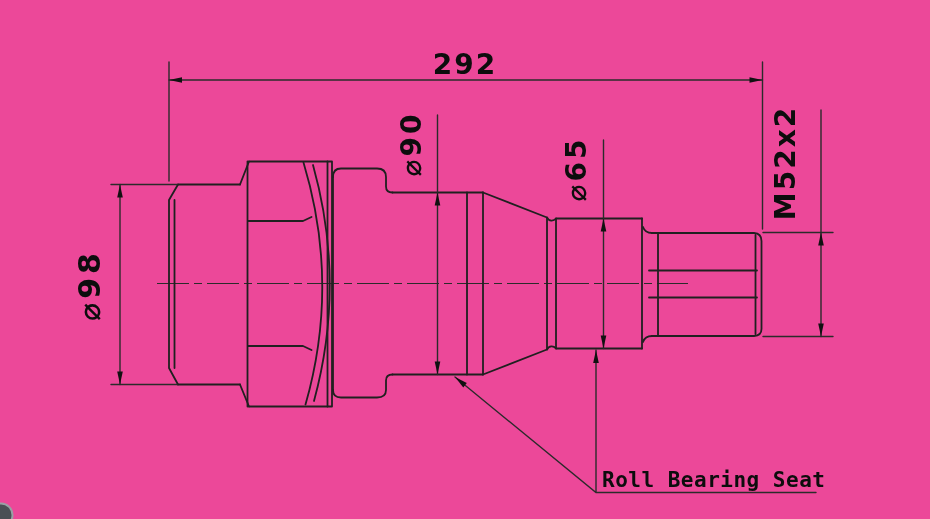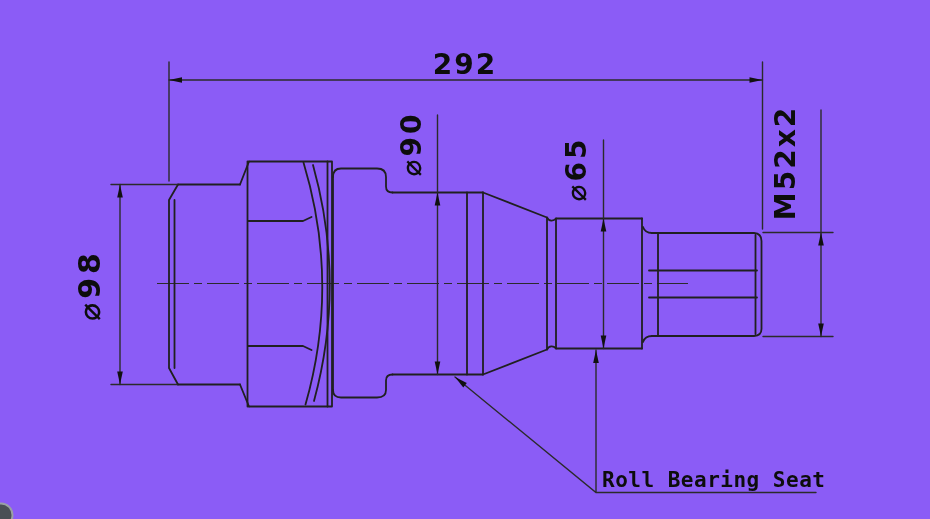--- a/index.html
+++ b/index.html
@@ -1,16 +1,16 @@
 <!DOCTYPE html>
 <html><head>
 <meta charset="utf-8">
 <style>
   html,body{margin:0;padding:0;background:#ffffff;width:930px;height:519px;overflow:hidden;}
-  .drawing-wrap{position:relative;width:930px;height:519px;background:#8b5cf6;}
+  .drawing-wrap{position:relative;width:930px;height:519px;background:#ec4899;}
   svg{display:block;}
   .part-line{stroke:#202020;stroke-width:1.8;fill:none;stroke-linecap:round;stroke-linejoin:round;}
   .dim-line{stroke:#2b2b2b;stroke-width:1.4;fill:none;stroke-linecap:round;}
   .center-line{stroke:#2b2b2b;stroke-width:1.2;fill:none;stroke-dasharray:32 5 8 5;}
   .arrow{fill:#111;stroke:none;}
   .dim-text{font-family:"DejaVu Sans","Liberation Sans",sans-serif;font-weight:bold;fill:#0d0d0d;}
   .t292{font-size:28px;letter-spacing:2px;}
   .t98{font-size:30px;letter-spacing:4px;}
   .t90{font-size:28px;letter-spacing:3px;}
   .t65{font-size:28px;letter-spacing:3px;}

